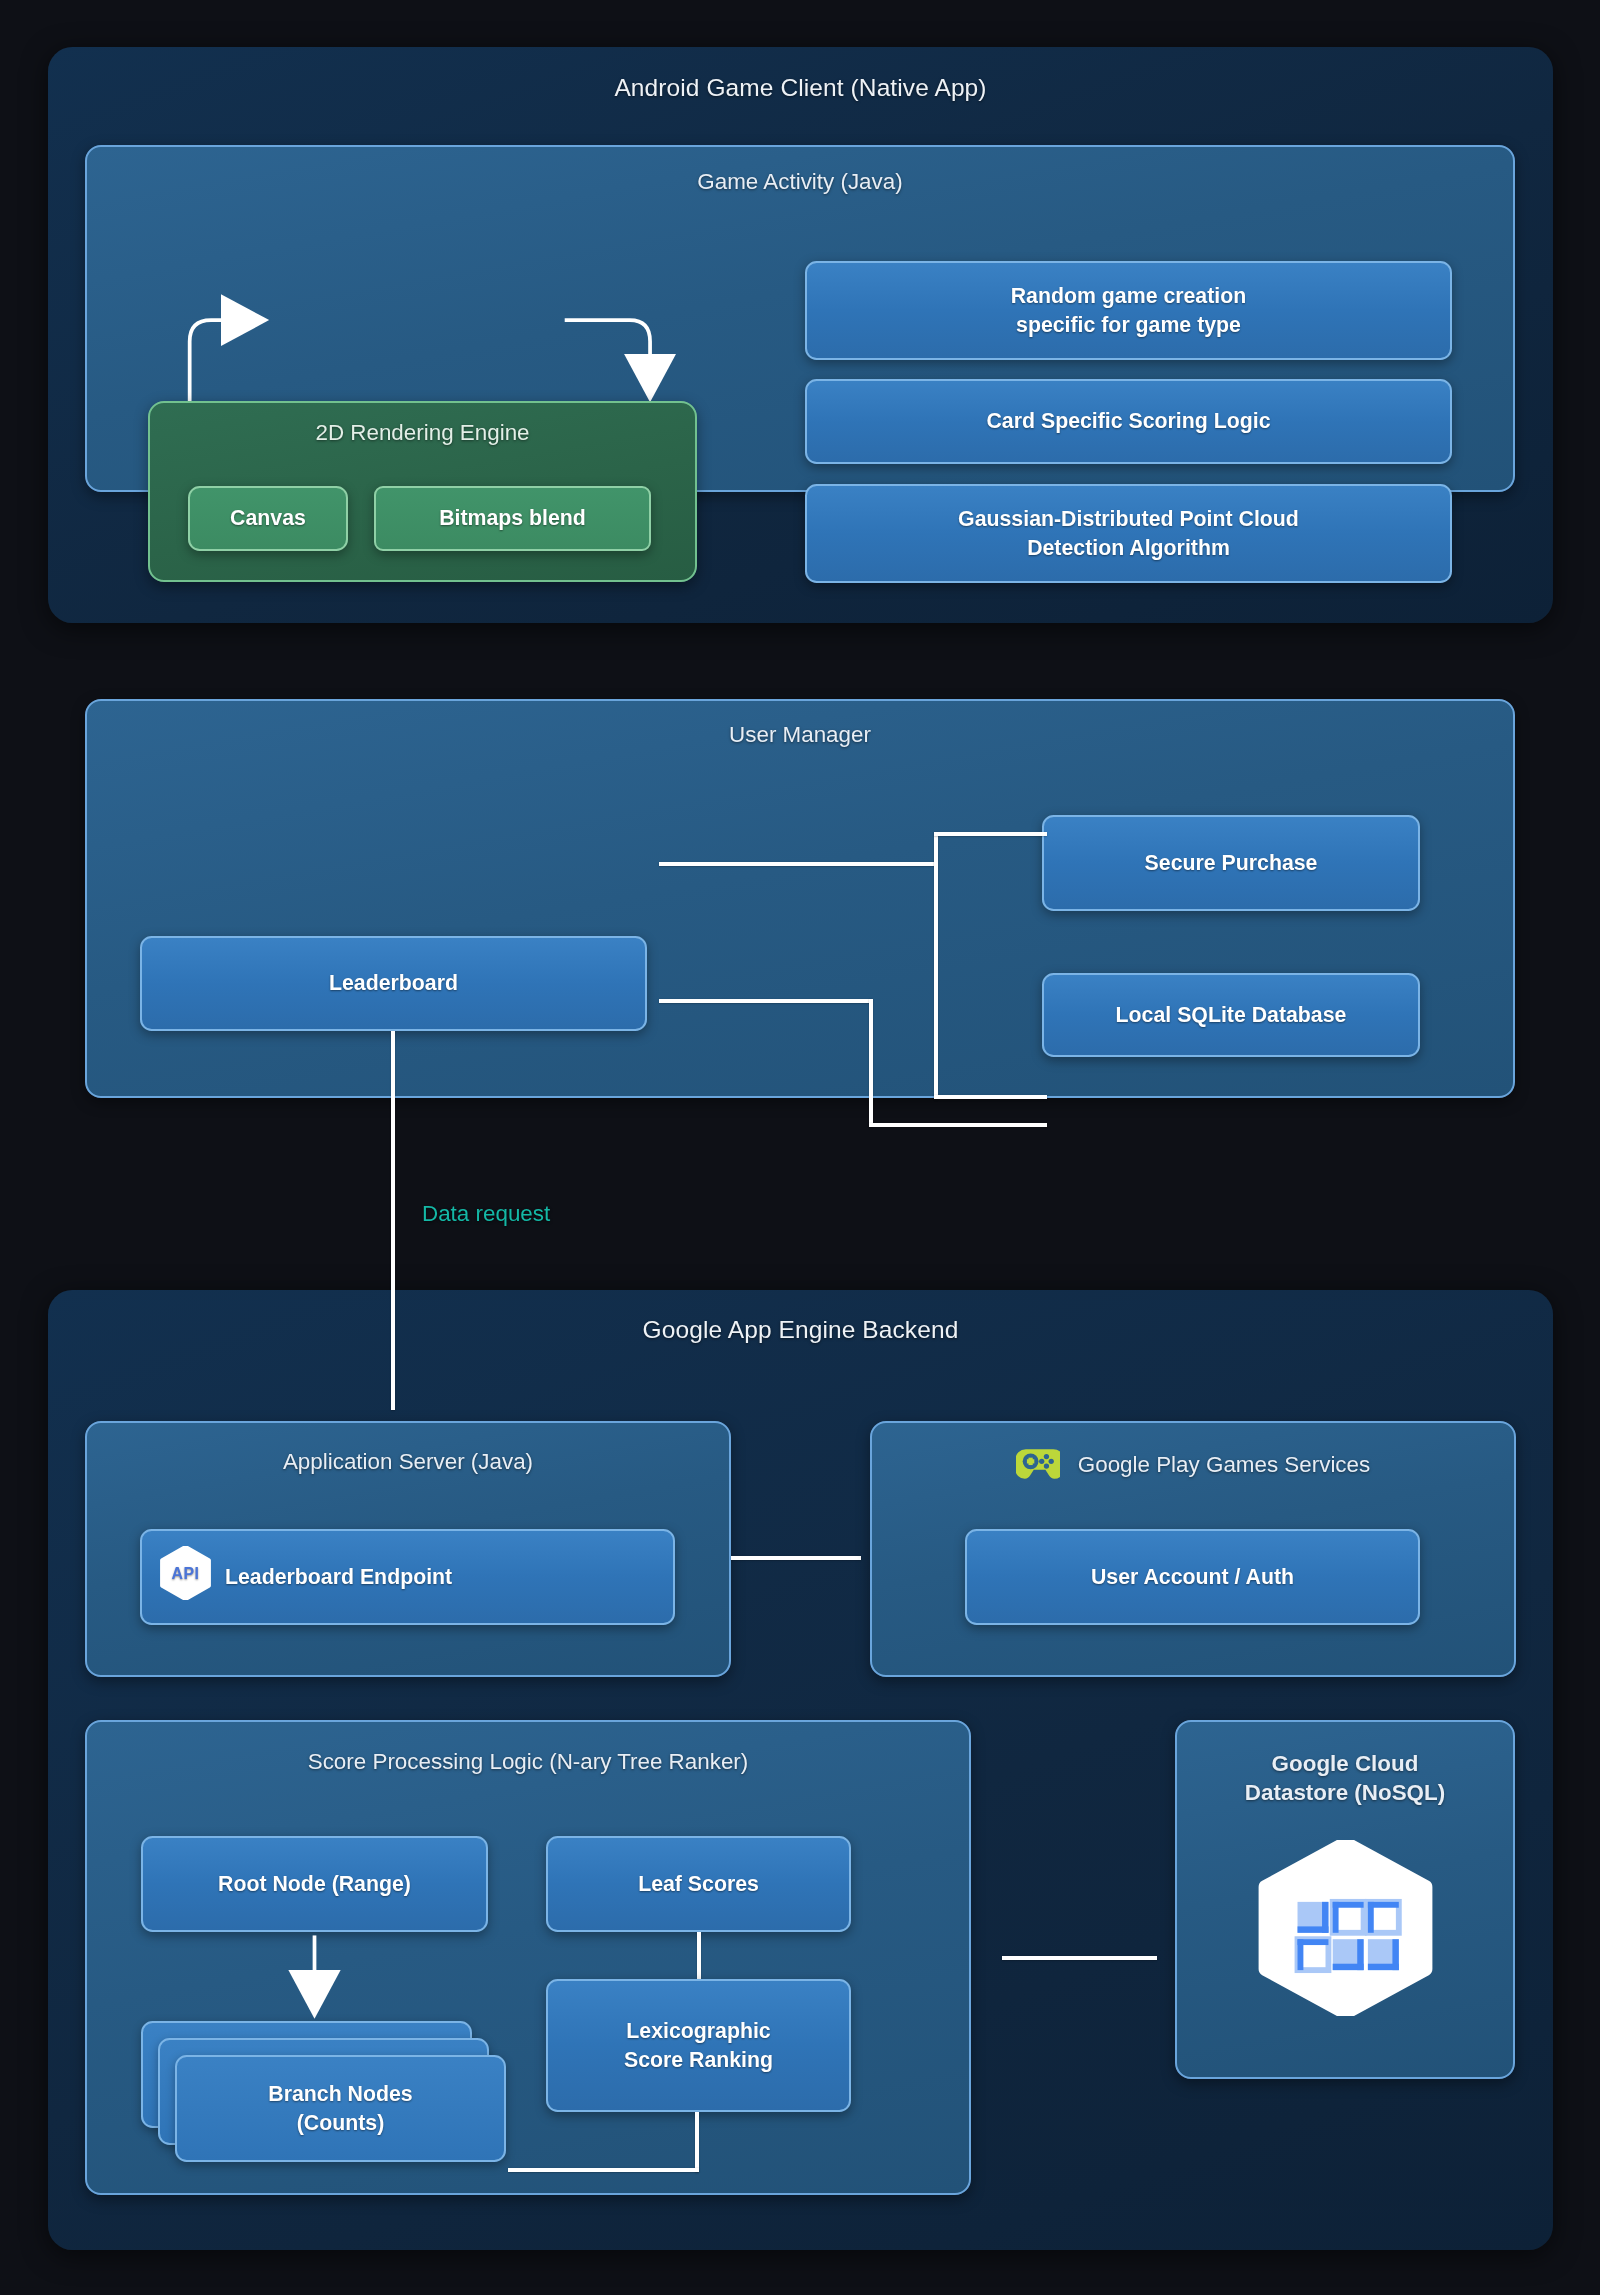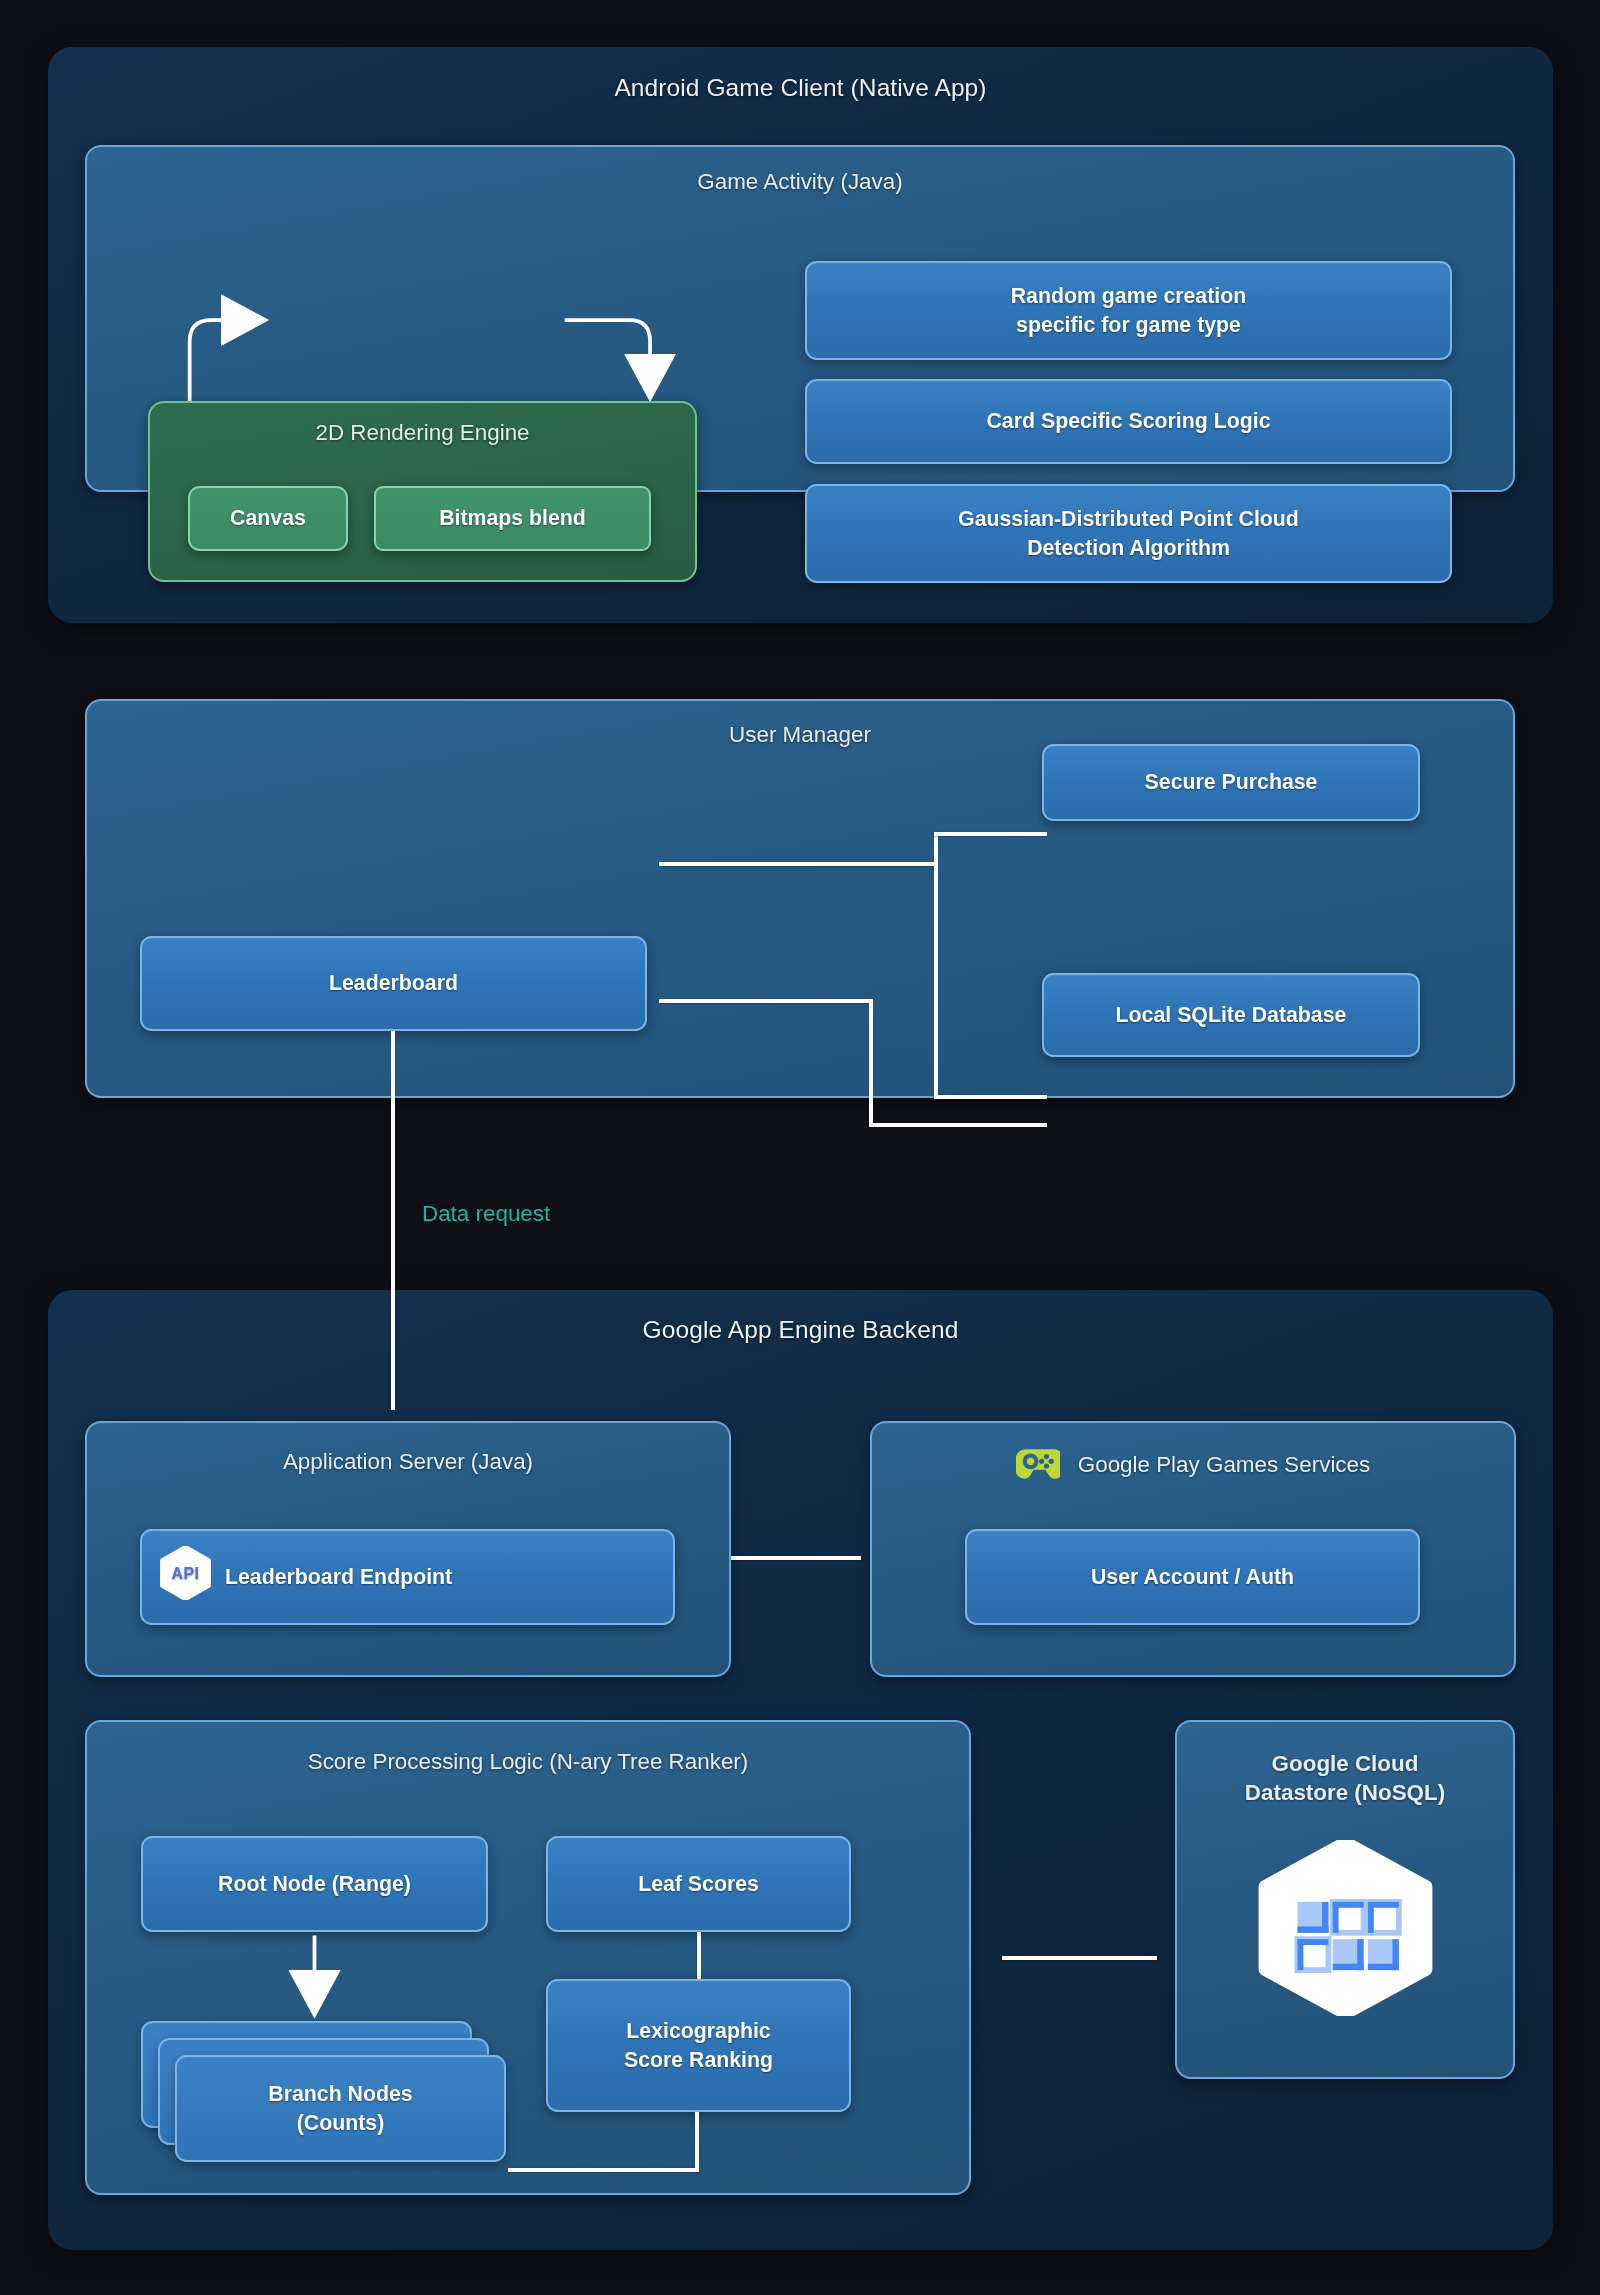--- a/index.html
+++ b/index.html
@@ -165,21 +165,21 @@
   <div class="node" style="left:805px; top:379px; width:647px; height:85px;">Card Specific Scoring Logic</div>
   <div class="node" style="left:805px; top:484px; width:647px; height:99px; white-space:pre-line;">Gaussian-Distributed Point Cloud
 Detection Algorithm</div>
 
   <div class="panel" style="left:85px; top:699px; width:1430px; height:399px;">
     <div class="panel-title" style="top:21.3px;">User Manager</div>
   </div>
 
   <div class="node" style="left:140px; top:936px; width:507px; height:95px;">Leaderboard</div>
 
-  <div class="node" style="left:1042px; top:744px; width:378px; height:77px;">Secure Purchase</div>
+  <div class="node" style="left:1042px; top:815px; width:378px; height:96px;">Secure Purchase</div>
   <div class="node" style="left:1042px; top:973px; width:378px; height:84px;">Local SQLite Database</div>
 
   <div class="conn h" style="left:659px; top:862px; width:277px;"></div>
 
   <div class="conn v" style="left:934px; top:832px; height:267px;"></div>
 
   <div class="conn h" style="left:934px; top:832px; width:113px;"></div>
 
   <div class="conn h" style="left:934px; top:1095px; width:113px;"></div>
 

